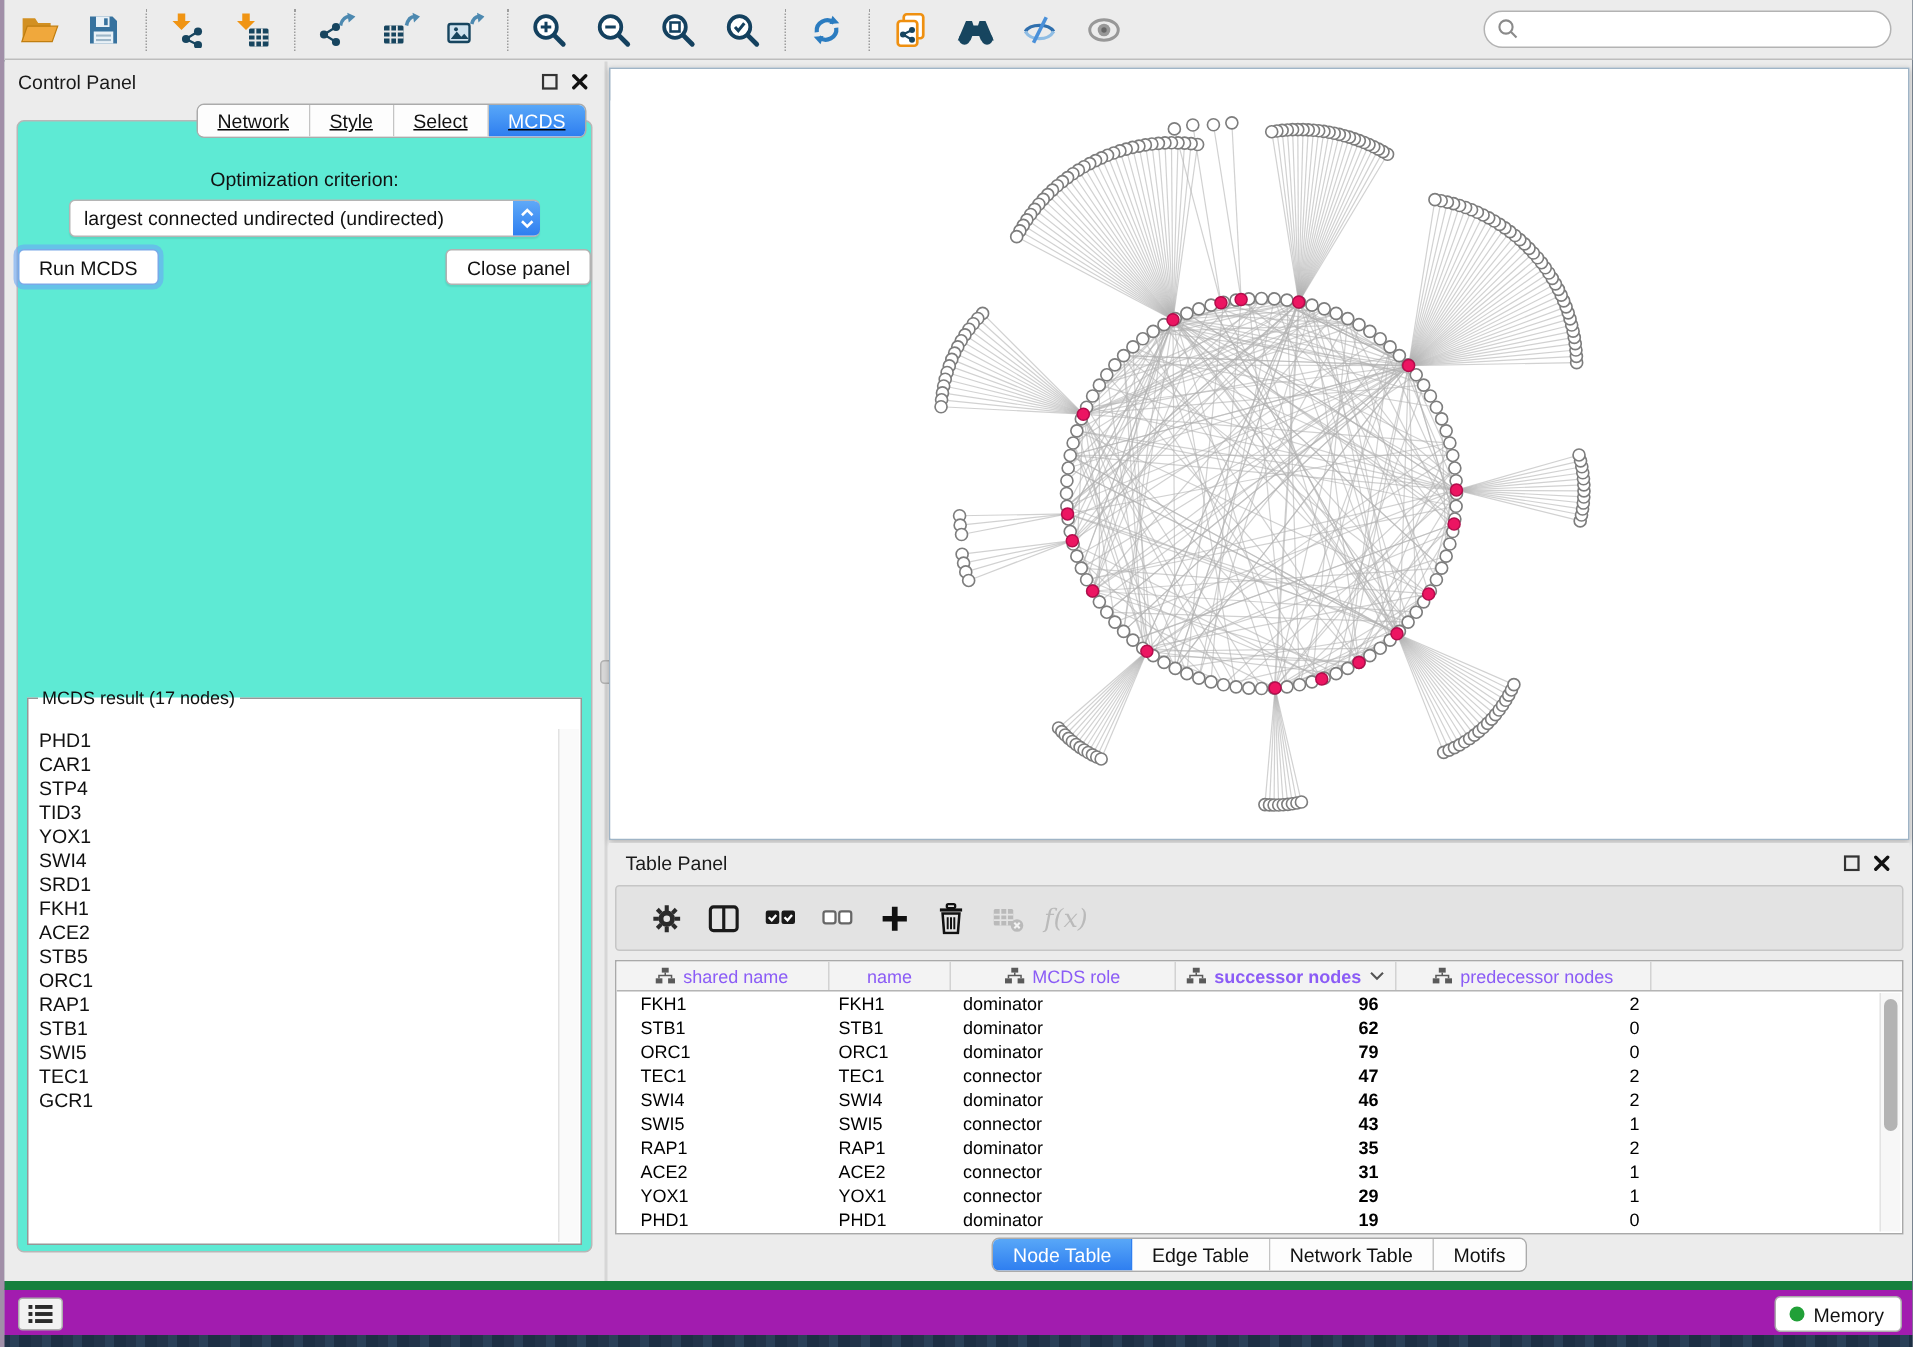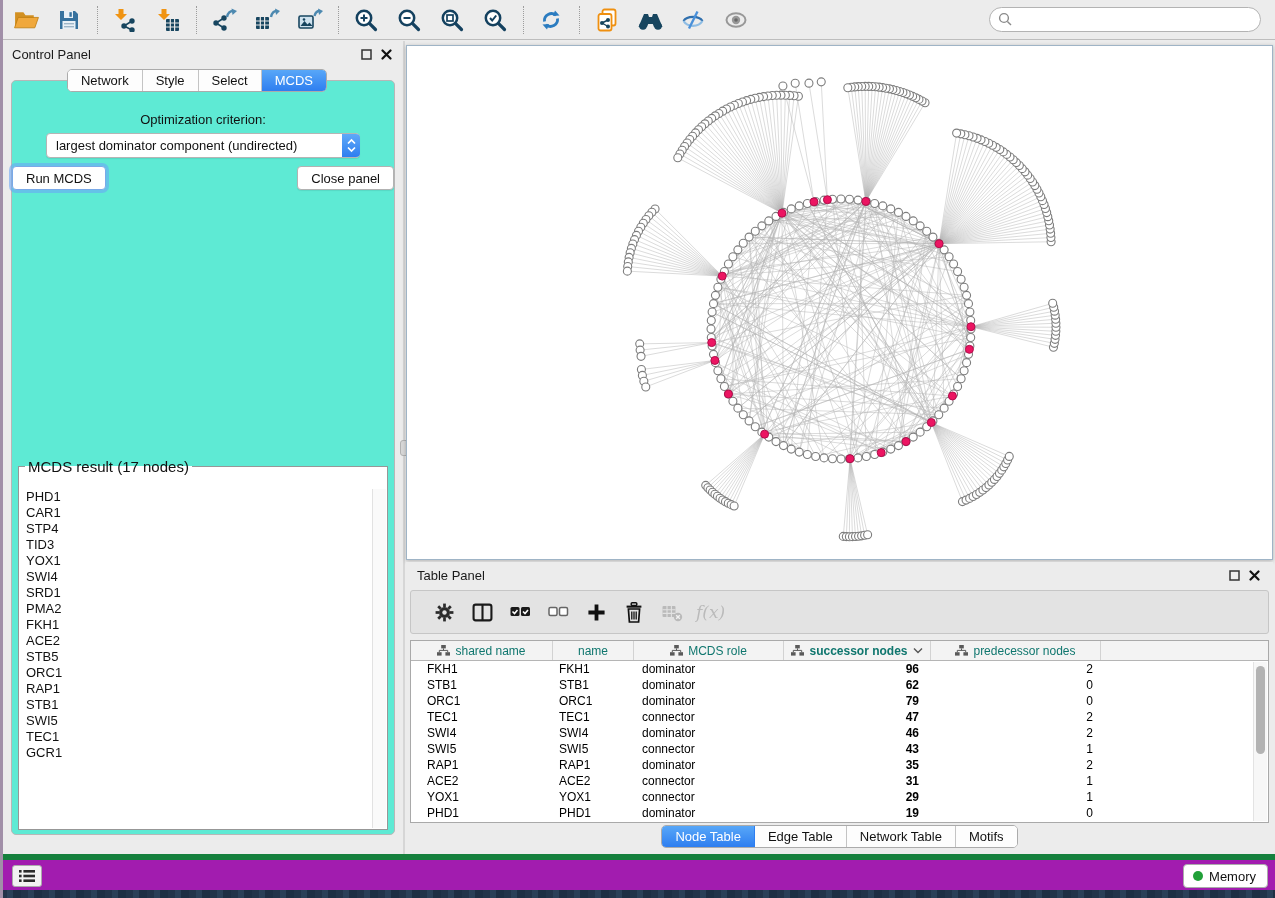--- a/index.html
+++ b/index.html
@@ -27,36 +27,36 @@
   .main{position:absolute;left:0;top:41px;right:0;bottom:31px;}
   .cpanel{position:absolute;left:0;top:0;width:400px;bottom:0;background:#ececec;}
   .cp-header{position:absolute;left:0;top:0;right:0;height:26px;}
   .cp-title{position:absolute;left:9px;top:6px;font-size:13px;color:#1a1a1a;}
   .panel-btn{position:absolute;top:7px;width:13px;height:13px;display:flex;align-items:center;justify-content:center;}
   .cp-float{right:30px;} .cp-close{right:10px;}
   .seg-bar{display:inline-flex;border:1px solid #ababab;border-radius:5px;background:#fff;overflow:hidden;height:21px;}
   .seg{padding:0 13px;font-size:13px;color:#111;display:flex;align-items:center;border-right:1px solid #c4c4c4;background:#fdfdfd;}
   .seg:last-child{border-right:none;}
   .seg.active{background:linear-gradient(#58a7f8,#2e7ef0);color:#fff;border-right-color:#2e7ef0;}
-  .cp-tabs{position:absolute;top:28px;left:0;right:12px;display:flex;justify-content:center;z-index:3;}
+  .cp-tabs{position:absolute;top:28px;left:0;right:12px;display:flex;justify-content:flex-end;z-index:3;text-decoration:underline;}
   .cp-box{position:absolute;left:8px;right:8px;top:39px;bottom:24px;background:#5eead4;
           border:1px solid #b7b7b7;border-radius:5px;}
   .opt-label{position:absolute;top:31px;left:0;right:0;text-align:center;font-size:13px;color:#111;}
   .opt-select{position:absolute;top:52px;left:50%;transform:translateX(-50%);width:312px;height:23px;background:#fff;
               border:1px solid #b5b5b5;border-radius:4px;display:flex;align-items:center;box-shadow:0 1px 1px rgba(0,0,0,.08);}
   .opt-select .sel-txt{flex:1;font-size:13px;color:#111;padding-left:9px;white-space:nowrap;overflow:hidden;}
   .sel-stepper{width:18px;height:23px;margin-right:-1px;border-radius:0 4px 4px 0;background:linear-gradient(#5fa9f8,#2e7ef0);
                display:flex;align-items:center;justify-content:center;}
   .btn-row{position:absolute;top:85px;left:0;right:0;display:flex;justify-content:space-between;gap:13px;}
   .mac-btn{height:22px;padding:0 13px;background:#fff;border:1px solid #b2b2b2;border-radius:4px;font-size:13px;
            color:#111;display:flex;align-items:center;box-shadow:0 1px 1px rgba(0,0,0,.08);}
   .mac-btn.focused{box-shadow:0 0 0 3px rgba(106,166,245,.6);border-color:#7aa9e8;}
   .result-box{position:absolute;left:6px;right:6px;top:377px;bottom:4px;border:1px solid #979797;margin:0;
               padding:1px;background:#fff;}
-  .result-box legend{font-size:15px;color:#111;padding:0 3px;margin-left:5px;}
+  .result-box legend{font-size:12px;color:#111;padding:0 3px;margin-left:5px;}
   .result-list{position:absolute;left:1px;right:14px;top:14px;bottom:1px;background:#fff;overflow:hidden;
                font-size:13px;color:#111;}
   .result-list .item{height:16px;line-height:16px;padding-left:6px;}
   .result-scroll{position:absolute;right:1px;top:14px;bottom:1px;width:13px;background:#fafafa;border-left:1px solid #e2e2e2;}
 
   
   .v-split{position:absolute;left:400px;top:0;bottom:0;width:2px;background:#d6d6d6;}
   .split-handle{position:absolute;left:397px;top:399px;width:9px;height:14px;background:#d8d8d8;
                 border:1px solid #b2b2b2;border-radius:3px;}
 
@@ -77,21 +77,21 @@
   .tpanel{position:absolute;left:403px;top:521px;right:2px;bottom:8px;background:#ececec;}
   .tp-title{position:absolute;left:11px;top:6px;font-size:13px;color:#1a1a1a;}
   .tp-float{right:32px;} .tp-close{right:12px;}
   .tp-toolbar{position:absolute;left:4px;right:4px;top:28px;height:44px;background:#e3e3e3;
               border:1px solid #c6c6c6;border-radius:3px;display:flex;align-items:center;padding-left:18px;box-sizing:border-box;}
   .tp-tb-btn{width:30px;height:30px;margin-right:8px;display:flex;align-items:center;justify-content:center;border-radius:3px;}
   .tp-tb-btn.dis{opacity:.55;}
   .tp-table{position:absolute;left:4px;right:4px;top:78px;bottom:28px;background:#fff;border:1px solid #a9a9a9;
             overflow:hidden;box-sizing:border-box;}
   .thead{display:flex;height:20px;background:#f3f3f3;border-bottom:1px solid #b5b5b5;box-sizing:border-box;}
-  .th{display:flex;align-items:center;justify-content:center;gap:5px;font-size:12px;color:#0f766e;
+  .th{display:flex;align-items:center;justify-content:center;gap:5px;font-size:12px;color:#8b5cf6;
       border-right:1px solid #d2d2d2;box-sizing:border-box;overflow:hidden;}
   .th:last-child{border-right:none;}
   .trow{display:flex;height:16px;font-size:12px;color:#000;align-items:center;}
   .td{box-sizing:border-box;overflow:hidden;white-space:nowrap;}
   .c1{width:142px;} .c2{width:81px;} .c3{width:150px;} .c4{width:147px;font-weight:bold;} .c5{width:170px;} .cf{flex:1;}
   .td.c1{padding-left:16px;} .td.c2{padding-left:6px;} .td.c3{padding-left:8px;}
   .td.c4{text-align:right;padding-right:12px;} .td.c5{text-align:right;padding-right:8px;}
   .tbl-scroll{position:absolute;right:1px;top:21px;bottom:1px;width:13px;background:#f7f7f7;border-left:1px solid #e3e3e3;}
   .tbl-thumb{position:absolute;left:2px;top:4px;width:9px;height:88px;background:#b3b3b3;border-radius:5px;}
   .tp-tabs{position:absolute;left:0;right:0;bottom:3px;display:flex;justify-content:center;}
@@ -310,21 +310,21 @@
         <div class="seg-bar">
             <div class="seg">Network</div>
             <div class="seg">Style</div>
             <div class="seg">Select</div>
             <div class="seg active">MCDS</div>
           </div>
       </div>
       <div class="cp-box">
         <div class="opt-label">Optimization criterion:</div>
         <div class="opt-select">
-          <span class="sel-txt">largest dominator component (undirected)</span>
+          <span class="sel-txt">largest connected undirected (undirected)</span>
           <span class="sel-stepper">
             <svg width="13" height="17" viewBox="0 0 13 17">
                 <path d="M3 6.5 6.5 3 10 6.5" stroke="#fff" stroke-width="1.7" fill="none"></path>
                 <path d="M3 10.5 6.5 14 10 10.5" stroke="#fff" stroke-width="1.7" fill="none"></path>
               </svg>
           </span>
         </div>
         <div class="btn-row">
           <div class="mac-btn focused">Run MCDS</div>
           <div class="mac-btn">Close panel</div>
@@ -332,21 +332,20 @@
         <fieldset class="result-box">
           <legend>MCDS result (17 nodes)</legend>
           <div class="result-list">
               <div class="item">PHD1</div>
               <div class="item">CAR1</div>
               <div class="item">STP4</div>
               <div class="item">TID3</div>
               <div class="item">YOX1</div>
               <div class="item">SWI4</div>
               <div class="item">SRD1</div>
-              <div class="item">PMA2</div>
               <div class="item">FKH1</div>
               <div class="item">ACE2</div>
               <div class="item">STB5</div>
               <div class="item">ORC1</div>
               <div class="item">RAP1</div>
               <div class="item">STB1</div>
               <div class="item">SWI5</div>
               <div class="item">TEC1</div>
               <div class="item">GCR1</div>
             </div>

